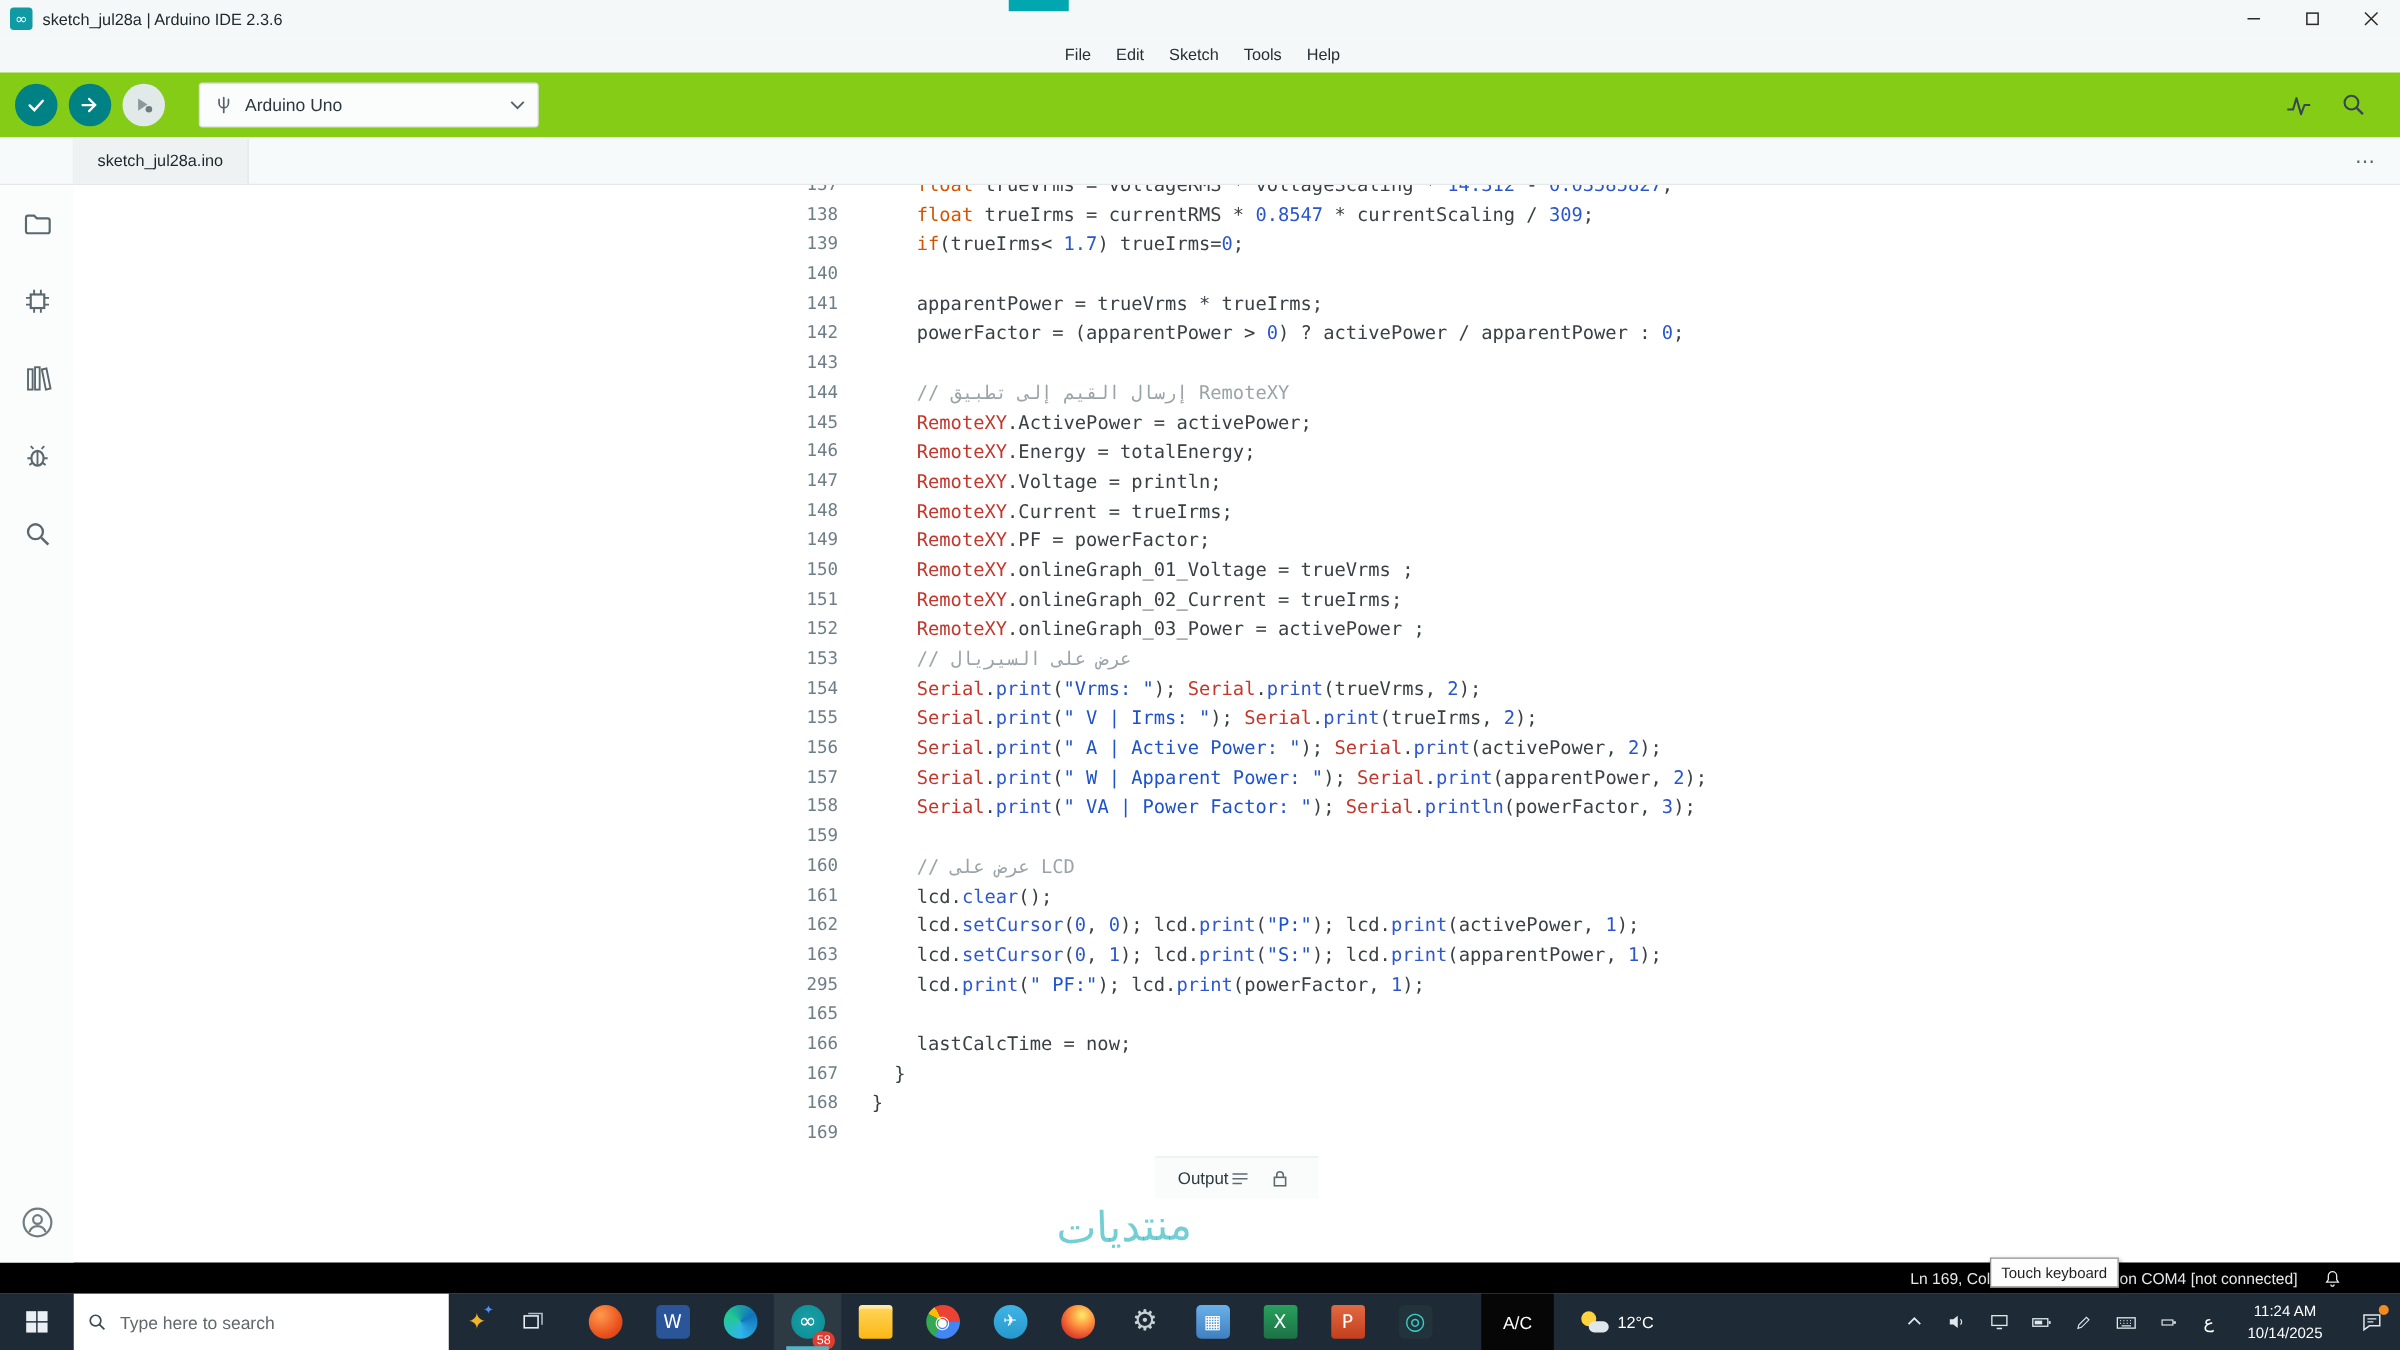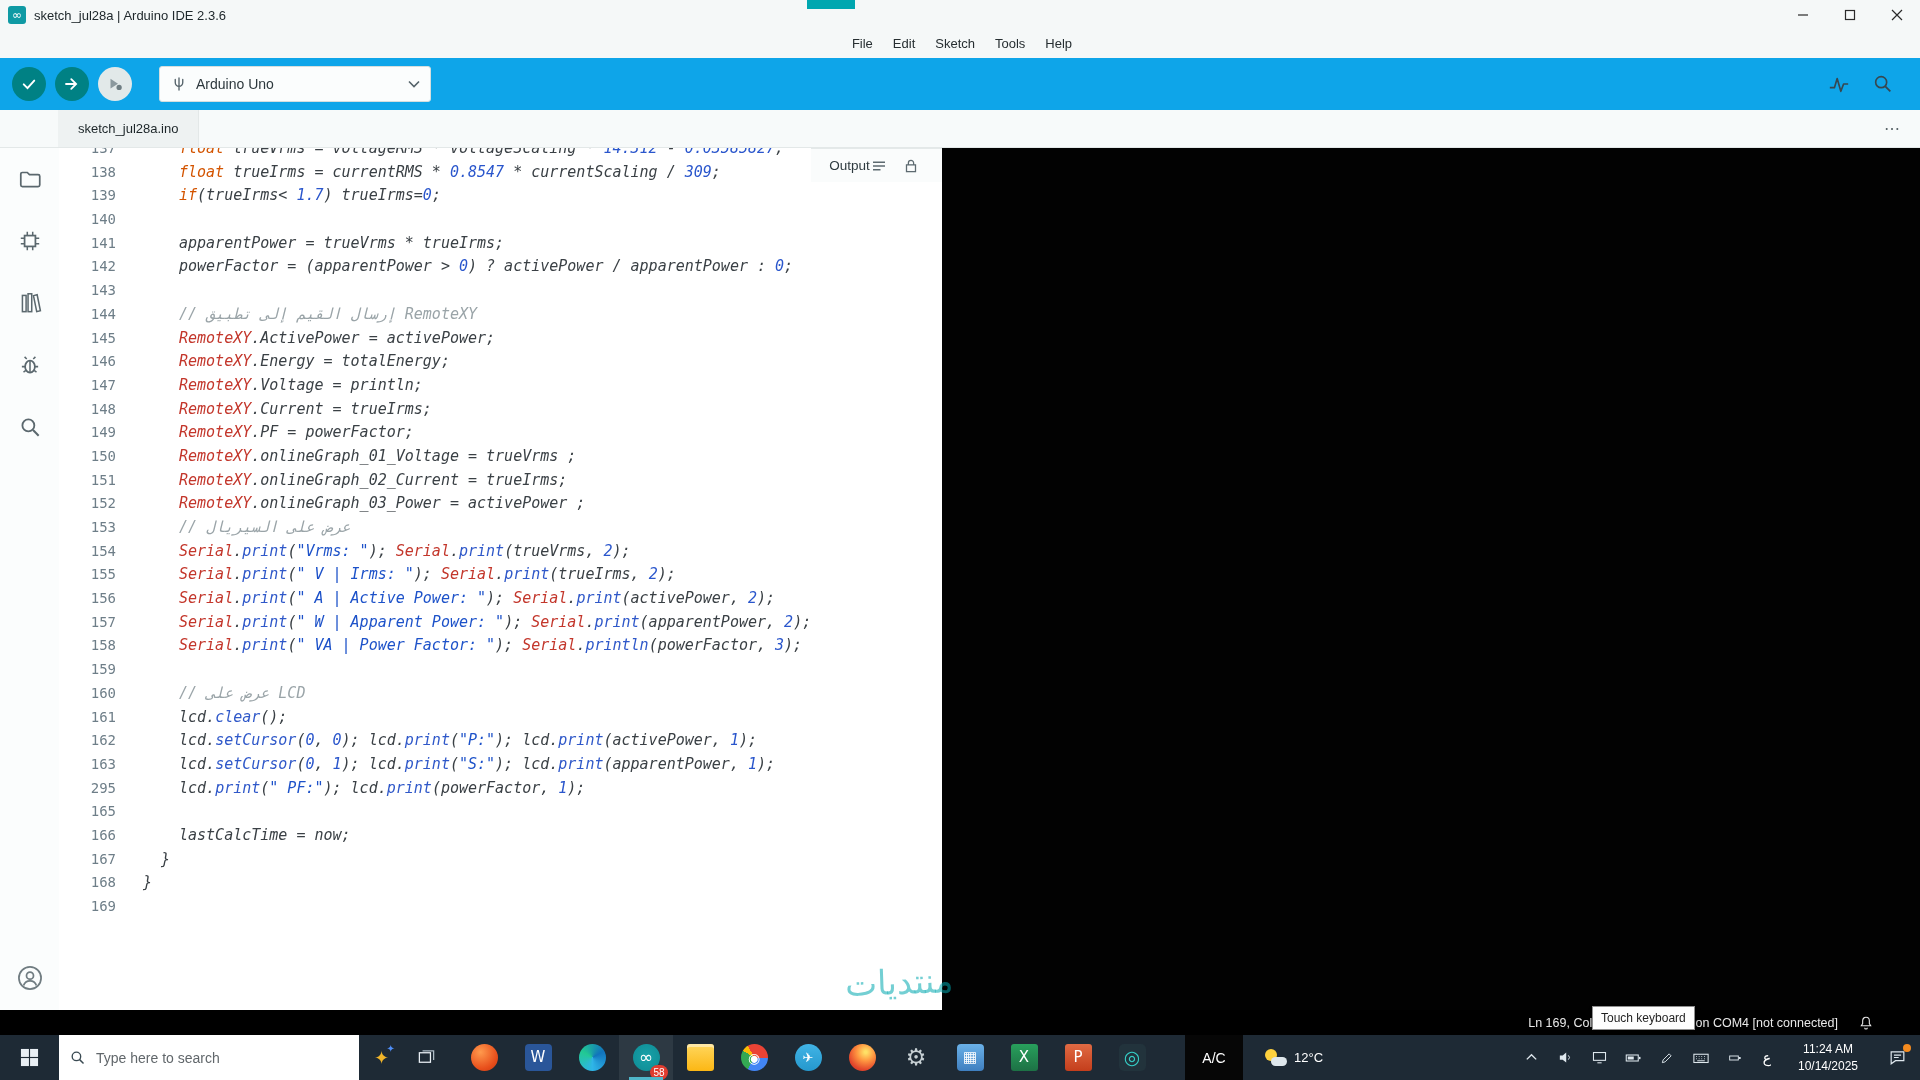--- a/index.html
+++ b/index.html
@@ -10,49 +10,49 @@
   .app-ico{width:18px;height:18px;margin-left:8px;border-radius:3px;background:#0f9aa4;color:#fff;
            font-size:12px;display:flex;align-items:center;justify-content:center;font-family:"DejaVu Sans",sans-serif;}
   .title-text{font-size:13px;color:#20292d;margin-left:8px;}
   .win-controls{position:absolute;right:0;top:0;height:30px;display:flex;}
   .win-btn{width:47px;height:30px;display:flex;align-items:center;justify-content:center;}
   .top-accent{position:absolute;left:807px;top:0;width:48px;height:9px;background:#00a7b0;z-index:50;}
   
   .menubar{height:28px;background:#f5f8f8;display:flex;align-items:center;padding-left:4px;justify-content:center;}
   .menu-item{padding:0 10px;font-size:13px;color:#262e31;line-height:28px;}
   
-  .toolbar{height:52px;background:#0ea5e9;display:flex;align-items:center;padding-left:12px;}
+  .toolbar{height:52px;background:#84cc16;display:flex;align-items:center;padding-left:12px;}
   .tb-circle{width:34px;height:34px;border-radius:50%;background:#008184;margin-right:9px;
              display:flex;align-items:center;justify-content:center;}
   .tb-debug{width:34px;height:34px;border-radius:50%;background:#e2e9e9;margin-right:9px;
             display:flex;align-items:center;justify-content:center;}
   .board-sel{margin-left:18px;width:272px;height:36px;background:#fbfdfd;border:1px solid #d5dede;
              border-radius:3px;display:flex;align-items:center;padding:0 10px;gap:8px;box-sizing:border-box;}
   .board-label{flex:1;font-size:14px;color:#2d383d;}
   .tb-right{margin-left:auto;display:flex;gap:14px;padding-right:22px;}
   .tb-ric{width:30px;height:30px;display:flex;align-items:center;justify-content:center;}
   
   .tabbar{height:38px;background:#f7fafa;border-bottom:1px solid #e3e8e8;display:flex;align-items:stretch;
           padding-left:58px;box-sizing:border-box;}
   .tab{background:#eef2f2;display:flex;align-items:center;padding:0 20px;font-size:13px;color:#1d2629;
        border-right:1px solid #e3e8e8;}
   .tab-dots{margin-left:auto;display:flex;align-items:center;padding-right:20px;color:#5a6569;font-size:16px;}
   
   .main{display:flex;height:862px;}
   .sidebar{width:59px;background:#fbfdfd;position:relative;flex:none;}
   .side-btn{width:59px;height:62px;display:flex;align-items:center;justify-content:center;}
   .side-account{position:absolute;left:0;bottom:18px;width:59px;display:flex;justify-content:center;}
-  .right-col{flex:1;display:flex;flex-direction:row;min-width:0;}
+  .right-col{flex:1;display:flex;flex-direction:column;min-width:0;align-items:center;}
   
   .editor{height:777px;position:relative;overflow:hidden;background:#fff;
           font-family:"DejaVu Sans Mono","DejaVu Sans",monospace;font-size:15px;}
   .code-lines{margin-top:-11px;}
   .code-row{display:flex;height:23.7px;line-height:23.7px;}
   .gutter-num{width:57px;padding-right:19px;text-align:right;color:#6e7e88;font-size:14px;flex:none;}
-  .code-text{margin-left:8px;white-space:pre;font-style:italic;}
+  .code-text{margin-left:8px;white-space:pre;}
   .code-row.current .code-text{box-shadow:inset 2px 0 0 #333;}
   .tk-kw{color:#d35400;} .tk-cls{color:#c3362b;} .tk-fn{color:#2f58c9;}
   .tk-str{color:#1d52c9;} .tk-num{color:#2a56cc;} .tk-cmt{color:#9aa4a8;} .tk-pl{color:#3a4045;}
   .h-scroll{position:absolute;bottom:2px;left:1583px;width:272px;height:5px;background:#bcc6c9;border-radius:3px;}
   
   .output-header{height:33px;background:#fafcfc;border-top:1px solid #e4e9e9;display:flex;align-items:center;
                  padding-left:18px;font-size:13.5px;color:#2e3a3f;}
   .oh-icons{margin-left:auto;display:flex;gap:14px;padding-right:22px;}
   .console{flex:1;background:#020202;position:relative;}
   

